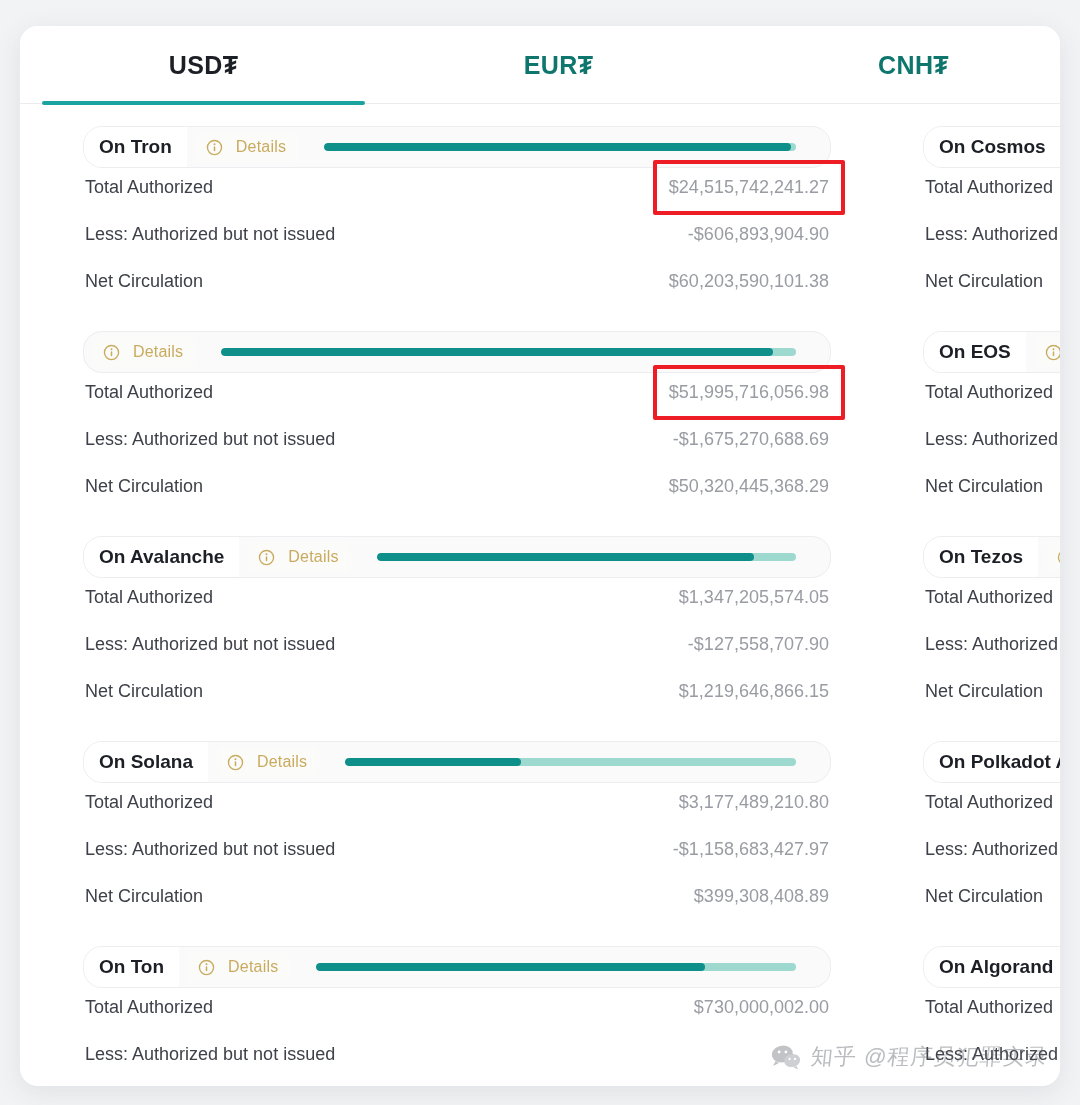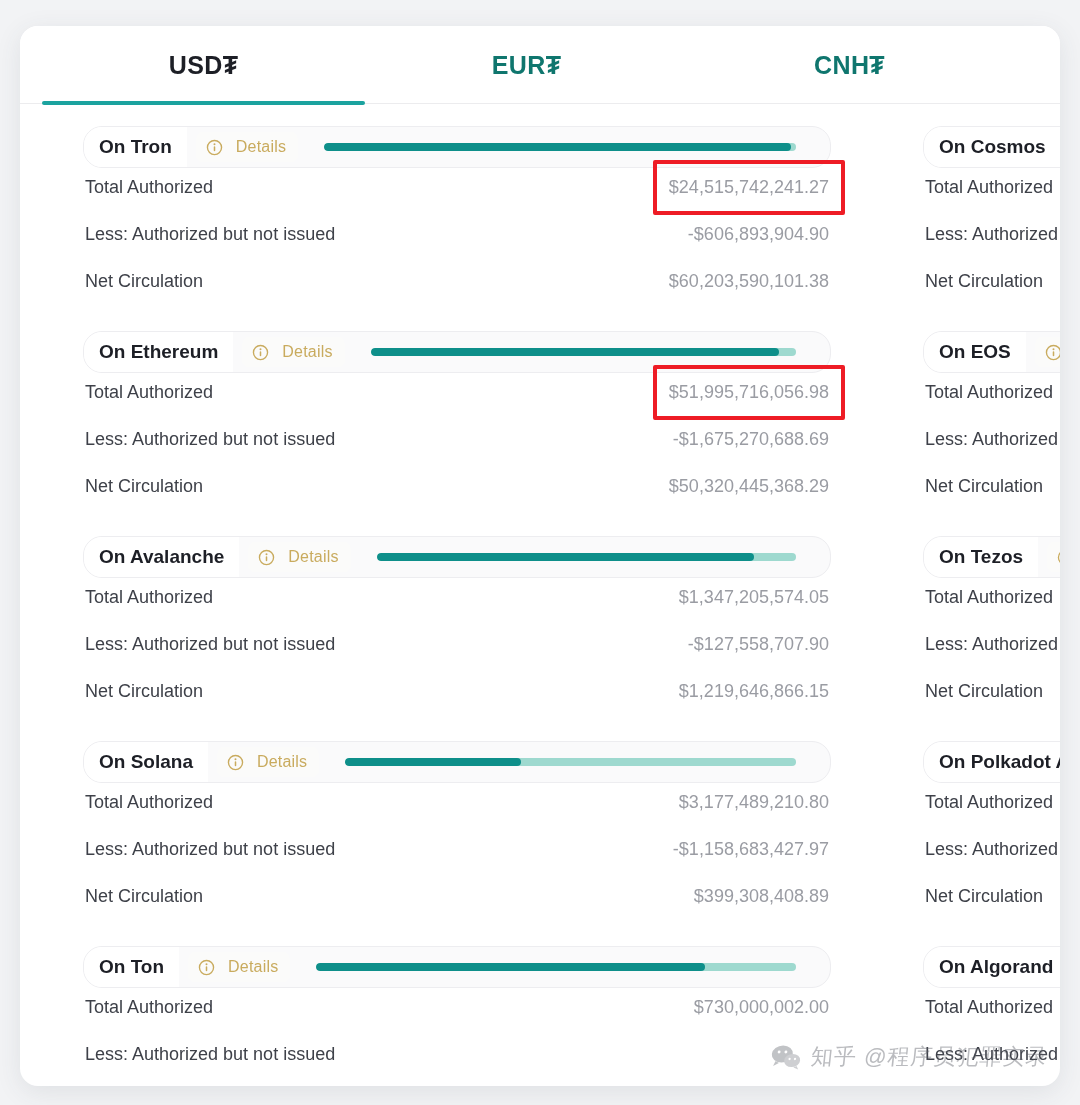--- a/index.html
+++ b/index.html
@@ -31,20 +31,21 @@
   
   #tabs-bar {
     position: relative;
     height: 78px;
     background: #ffffff;
     border-bottom: 1px solid #ececee;
     display: flex;
     align-items: center;
     padding: 0 22px 0 22px;
     box-sizing: border-box;
+    gap: 32px;
   }
   .tab {
     flex: 0 0 auto;
     width: 323px;
     text-align: center;
     font-size: 25px;
     letter-spacing: 0.4px;
     color: #0f766e;
     font-weight: 700;
     cursor: pointer;
@@ -254,21 +255,20 @@
                 <span class="metric-value">-$606,893,904.90</span>
               </div>
               <div class="metric-row">
                 <span class="metric-label">Net Circulation</span>
                 <span class="metric-value">$60,203,590,101.38</span>
               </div>
             </div>
           </div>
           <div class="chain-block">
             <div class="chain-header">
-              <div class="chain-name-chip">On Ethereum</div>
               <div class="details-btn">
                 <svg class="info-icon" viewBox="0 0 20 20">
                   <circle cx="10" cy="10" r="8.3" fill="none" stroke="#c9ab5e" stroke-width="1.6"></circle>
                   <circle cx="10" cy="6.1" r="1.15" fill="#c9ab5e"></circle>
                   <rect x="9.1" y="8.4" width="1.8" height="6.1" rx="0.9" fill="#c9ab5e"></rect>
                 </svg>
                 <span class="details-label">Details</span>
               </div>
               <div class="bar-wrap">
                 <div class="bar-fill" style="width:96%"></div>

